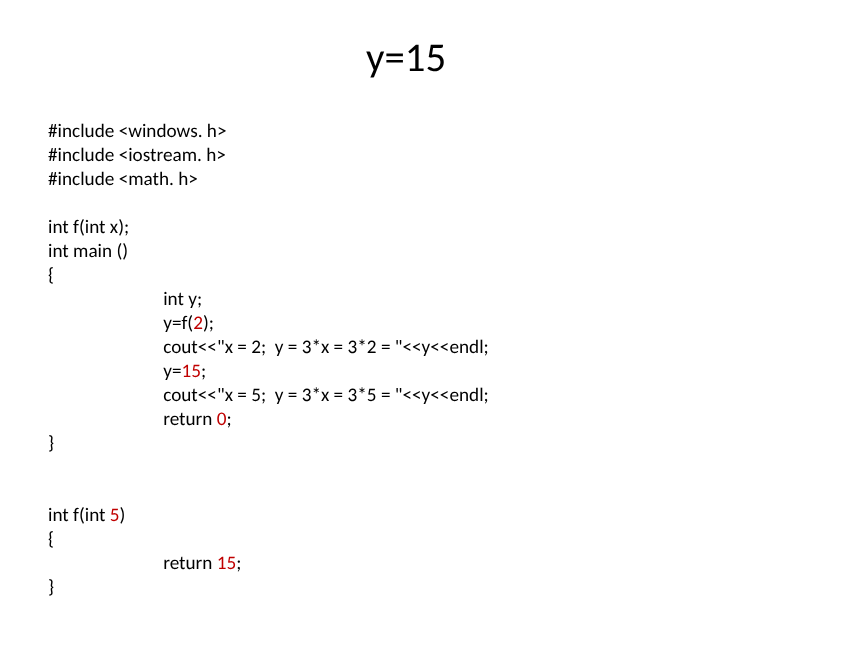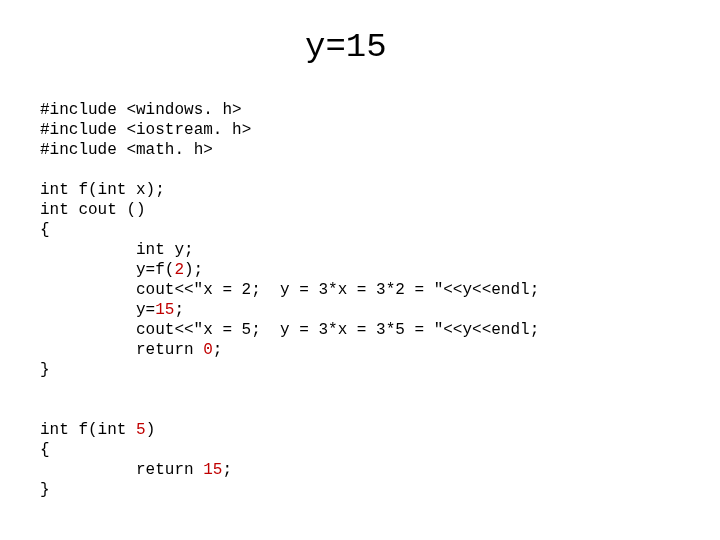--- a/index.html
+++ b/index.html
@@ -9,21 +9,20 @@
     height: 540px;
     background: #ffffff;
     font-family: Calibri, "Segoe UI", Arial, sans-serif;
     color: #000000;
     overflow: hidden;
   }
   .slide {
     position: relative;
     width: 720px;
     height: 456px;
-    font-family: Liberation Mono, monospace;
   }
   .title {
     position: absolute;
     top: 28px;
     left: 305px;
     font-size: 34px;
     font-weight: 400;
   }
   .code-area {
     position: absolute;
@@ -45,21 +44,21 @@
 <div class="slide">
 
   <div class="title">y=15</div>
 
   <div class="code-area">
 <span>#include &lt;windows. h&gt;</span>
 <span>#include &lt;iostream. h&gt;</span>
 <span>#include &lt;math. h&gt;</span>
 
 <span>int f(int x);</span>
-<span>int cout ()</span>
+<span>int main ()</span>
 <span>{</span>
 <span class="indent"></span><span>int y;</span>
 <span class="indent"></span><span>y=f(</span><span class="red">2</span><span>);</span>
 <span class="indent"></span><span>cout&lt;&lt;"x = 2;  y = 3*x = 3*2 = "&lt;&lt;y&lt;&lt;endl;</span>
 <span class="indent"></span><span>y=</span><span class="red">15</span><span>;</span>
 <span class="indent"></span><span>cout&lt;&lt;"x = 5;  y = 3*x = 3*5 = "&lt;&lt;y&lt;&lt;endl;</span>
 <span class="indent"></span><span>return </span><span class="red">0</span><span>;</span>
 <span>}</span>
 
 

